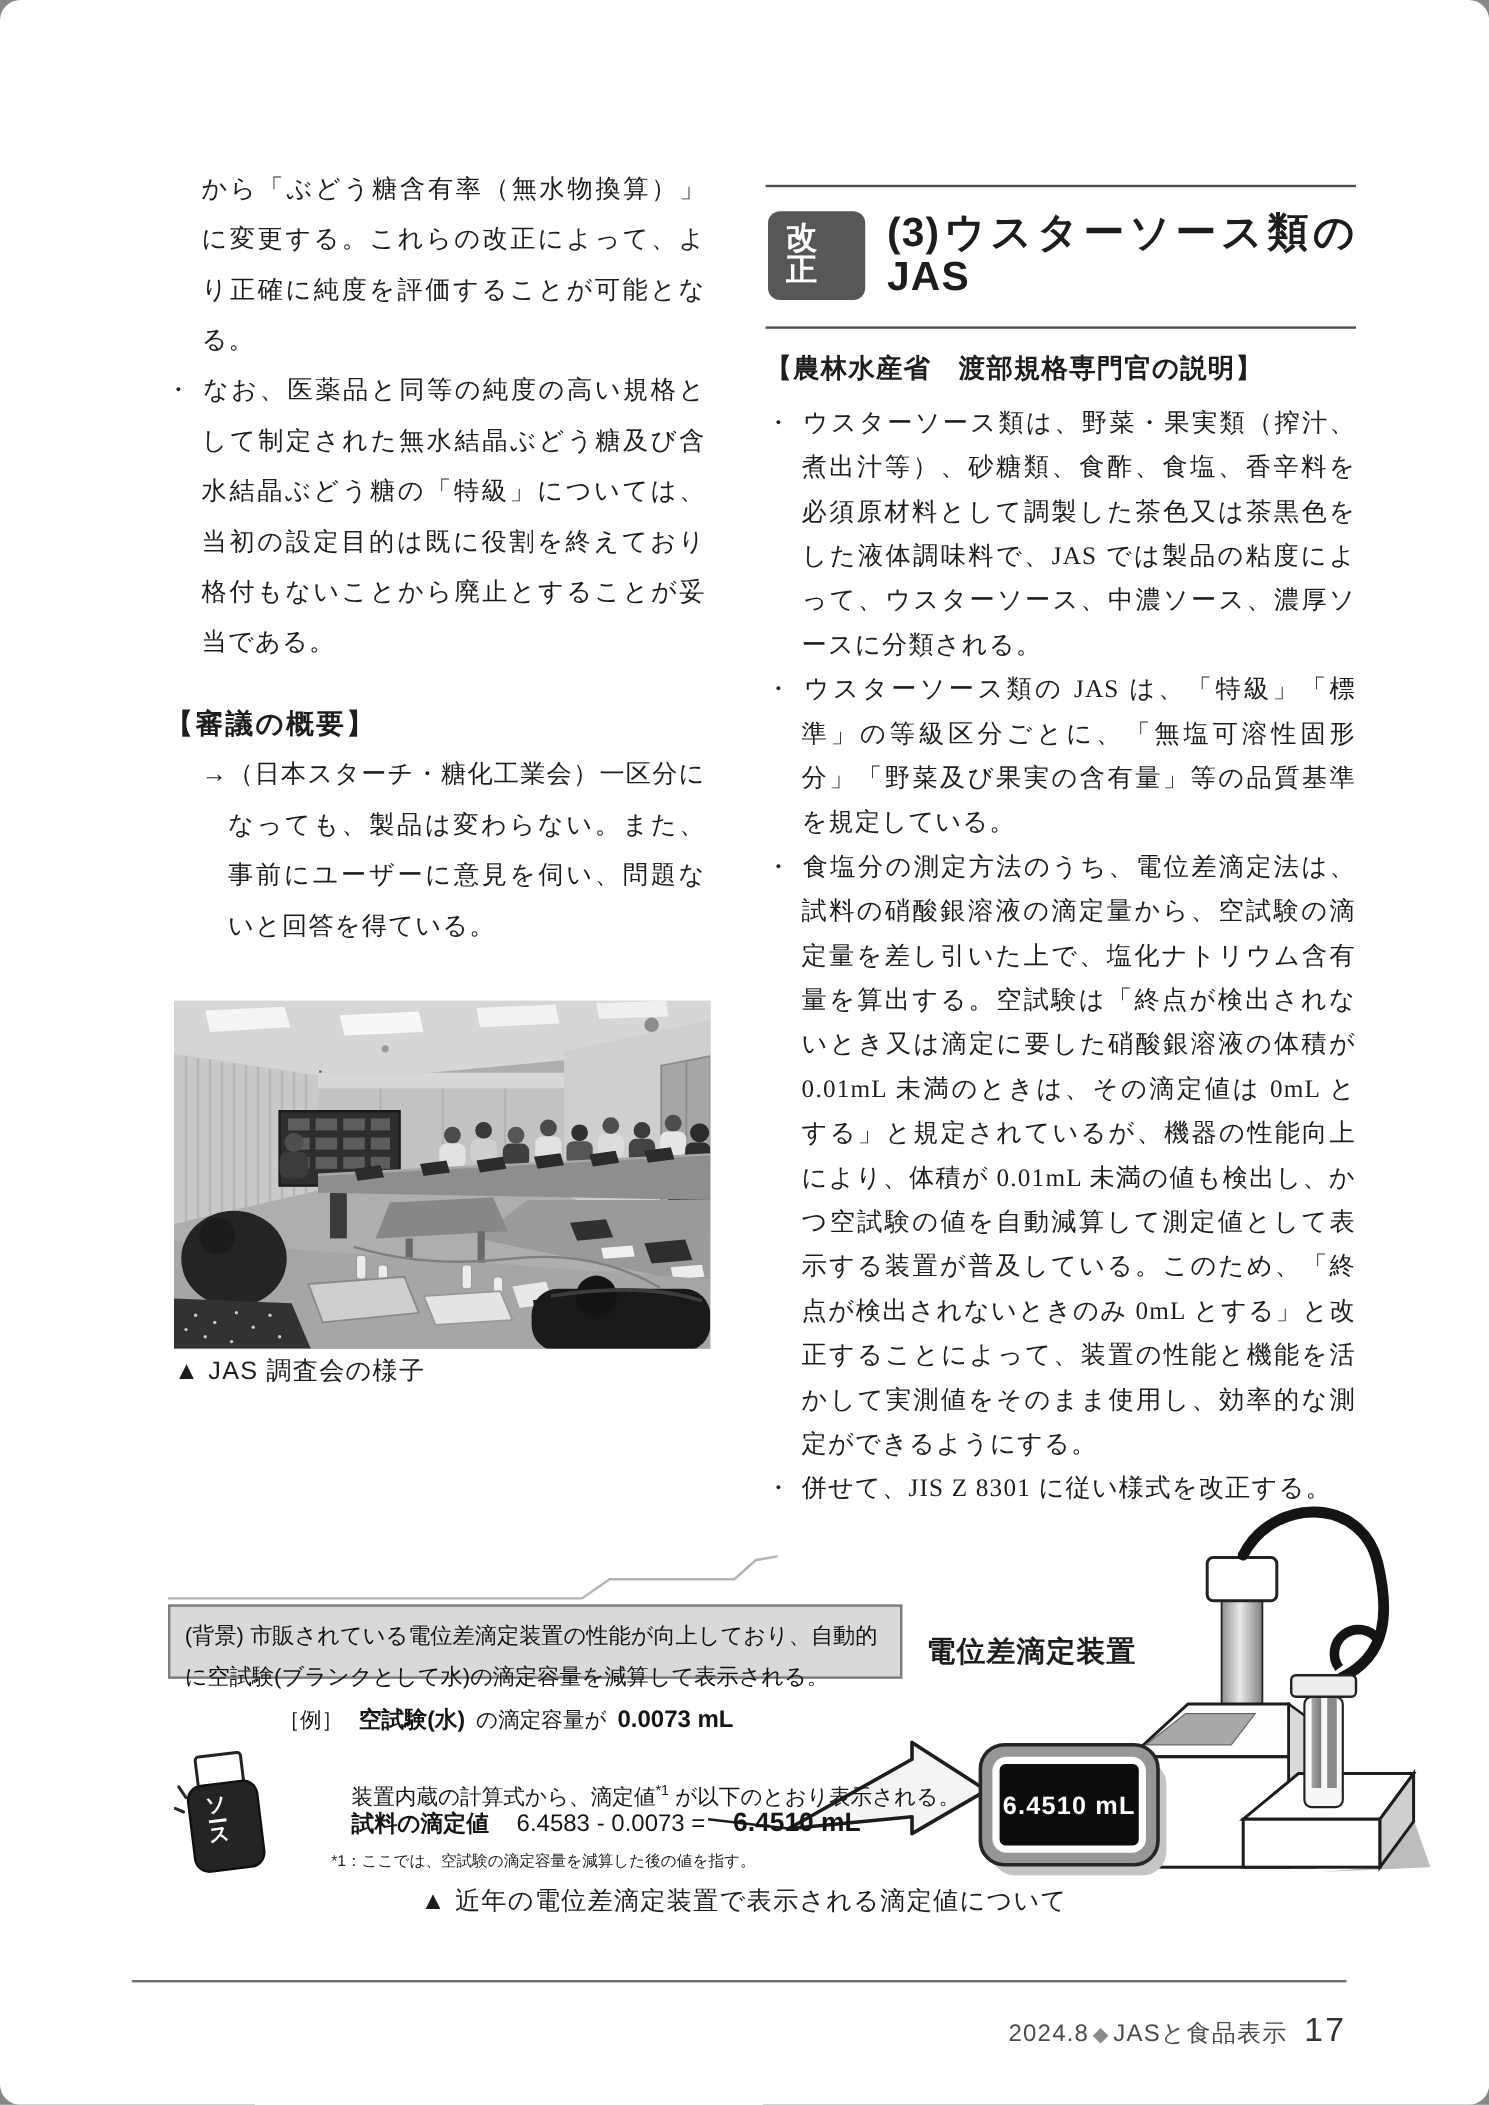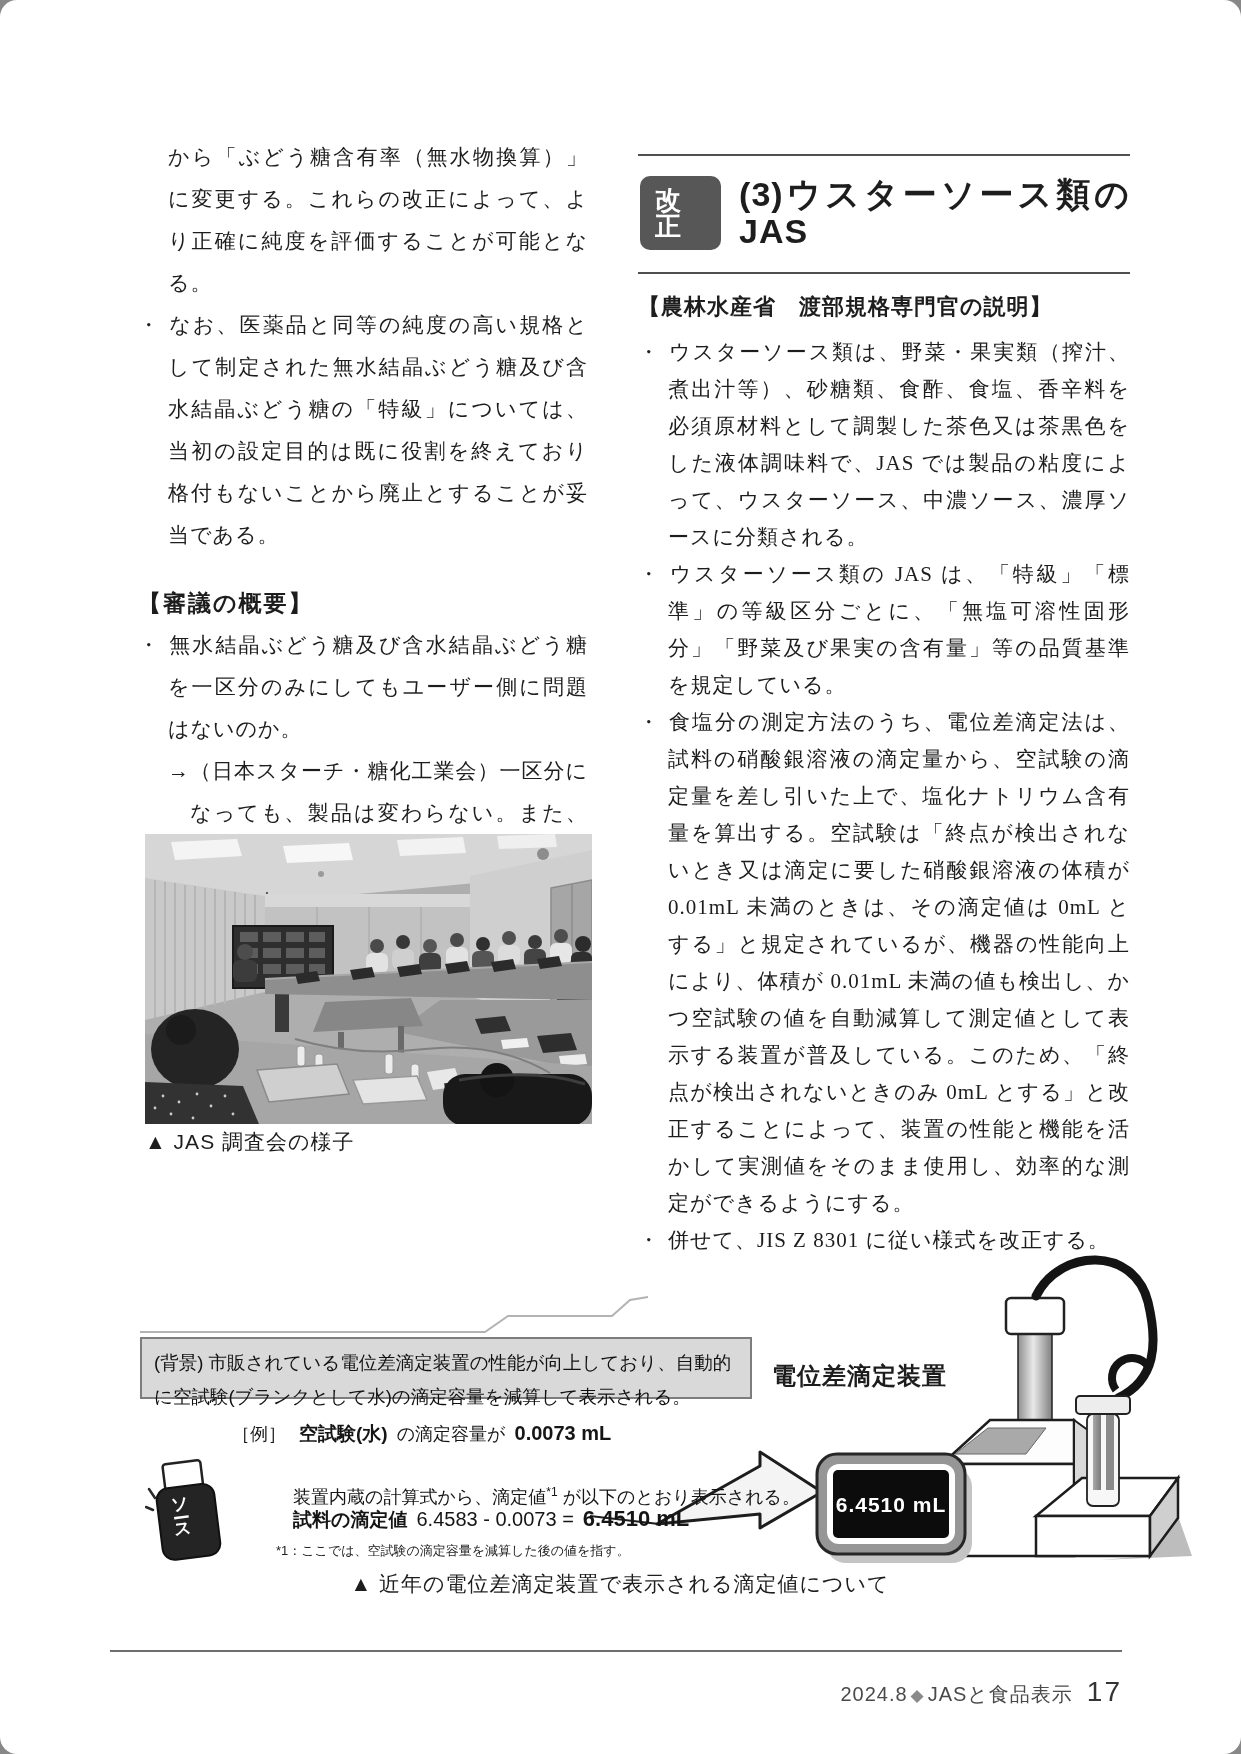--- a/index.html
+++ b/index.html
@@ -43,21 +43,21 @@
   
   #right-col {
     position:absolute; left:638px; top:130px; width:492px;
     font-size:21px; line-height:37px; letter-spacing:1px; text-align:justify;
   }
   .rule { border-top:2px solid #4f4f4f; }
   #head-row { display:flex; align-items:center; padding:20px 0 22px 2px; }
   #badge {
     background:#575757; color:#fff; font-weight:bold; font-size:26px;
     padding:11px 15px; border-radius:10px; line-height:1; letter-spacing:3px;
-    font-family:Liberation Sans, sans-serif;
+    font-family:Liberation Mono, monospace;
   }
   #r-title {
     font-size:34px; font-weight:bold; margin-left:18px; letter-spacing:1px;
     font-family:"Liberation Sans","DejaVu Sans",sans-serif;
   }
   #subhead {
     margin:14px 0 8px; font-size:22px; font-weight:bold; letter-spacing:1px;
     font-family:"Liberation Sans","DejaVu Sans",sans-serif; line-height:38px;
   }
 
@@ -106,21 +106,20 @@
 </style>
 </head>
 <body>
 
 <div id="page">
 
   <div id="left-col">
     <p class="indent">から「ぶどう糖含有率（無水物換算）」に変更する。これらの改正によって、より正確に純度を評価することが可能となる。</p>
     <p class="hang"><span class="marker">・</span><span>なお、医薬品と同等の純度の高い規格として制定された無水結晶ぶどう糖及び含水結晶ぶどう糖の「特級」については、当初の設定目的は既に役割を終えており格付もないことから廃止とすることが妥当である。</span></p>
     <p id="sec-head">【審議の概要】</p>
-    <p class="hang" id="question"><span class="marker">・</span><span>無水結晶ぶどう糖及び含水結晶ぶどう糖を一区分のみにしてもユーザー側に問題はないのか。</span></p>
     <p id="answer"><span class="marker-arrow">→</span><span>（日本スターチ・糖化工業会）一区分になっても、製品は変わらない。また、事前にユーザーに意見を伺い、問題ないと回答を得ている。</span></p>
   </div>
 
   <div id="photo">
     <svg width="447" height="290" viewBox="0 0 447 290">
       <rect width="447" height="290" fill="#aeaeae"></rect>
       <g>
         <polygon points="0,0 447,0 447,38 0,80" fill="#d6d6d6"></polygon>
         <polygon points="26,8 92,5 97,22 30,26" fill="#f4f4f4"></polygon>
         <polygon points="138,12 204,9 208,26 142,29" fill="#f7f7f7"></polygon>
@@ -330,21 +329,21 @@
     <b style="margin-left:8px">空試験(水)</b>
     <span style="margin:0 4px">の滴定容量が</span>
     <span class="num">0.0073 mL</span>
   </div>
   <div class="abs exline" style="left:293px; top:1479px" id="ex-line3">
     <span>装置内蔵の計算式から、滴定値</span><sup style="font-size:12px">*1</sup>
     <span>が以下のとおり表示される。</span>
   </div>
   <div class="abs exline" style="left:293px; top:1506px" id="ex-line4">
     <b>試料の滴定値</b>
-    <span class="formula" style="margin:0 4px">6.4583 - 0.0073 =</span>
+    <span class="formula" style="margin:0 18px">6.4583 - 0.0073 =</span>
     <span class="num-big">6.4510 mL</span>
   </div>
   <div class="abs exline" id="ex-note" style="left:276px; top:1538px">*1：ここでは、空試験の滴定容量を減算した後の値を指す。</div>
 
   <div class="abs" id="fig-caption">▲ 近年の電位差滴定装置で表示される滴定値について</div>
 
   <div class="abs" id="footer-rule"></div>
   <div class="abs" id="footer-text">
     <span>2024.8</span><span class="sep">◆</span><span>JASと食品表示</span><span class="pnum">17</span>
   </div>

